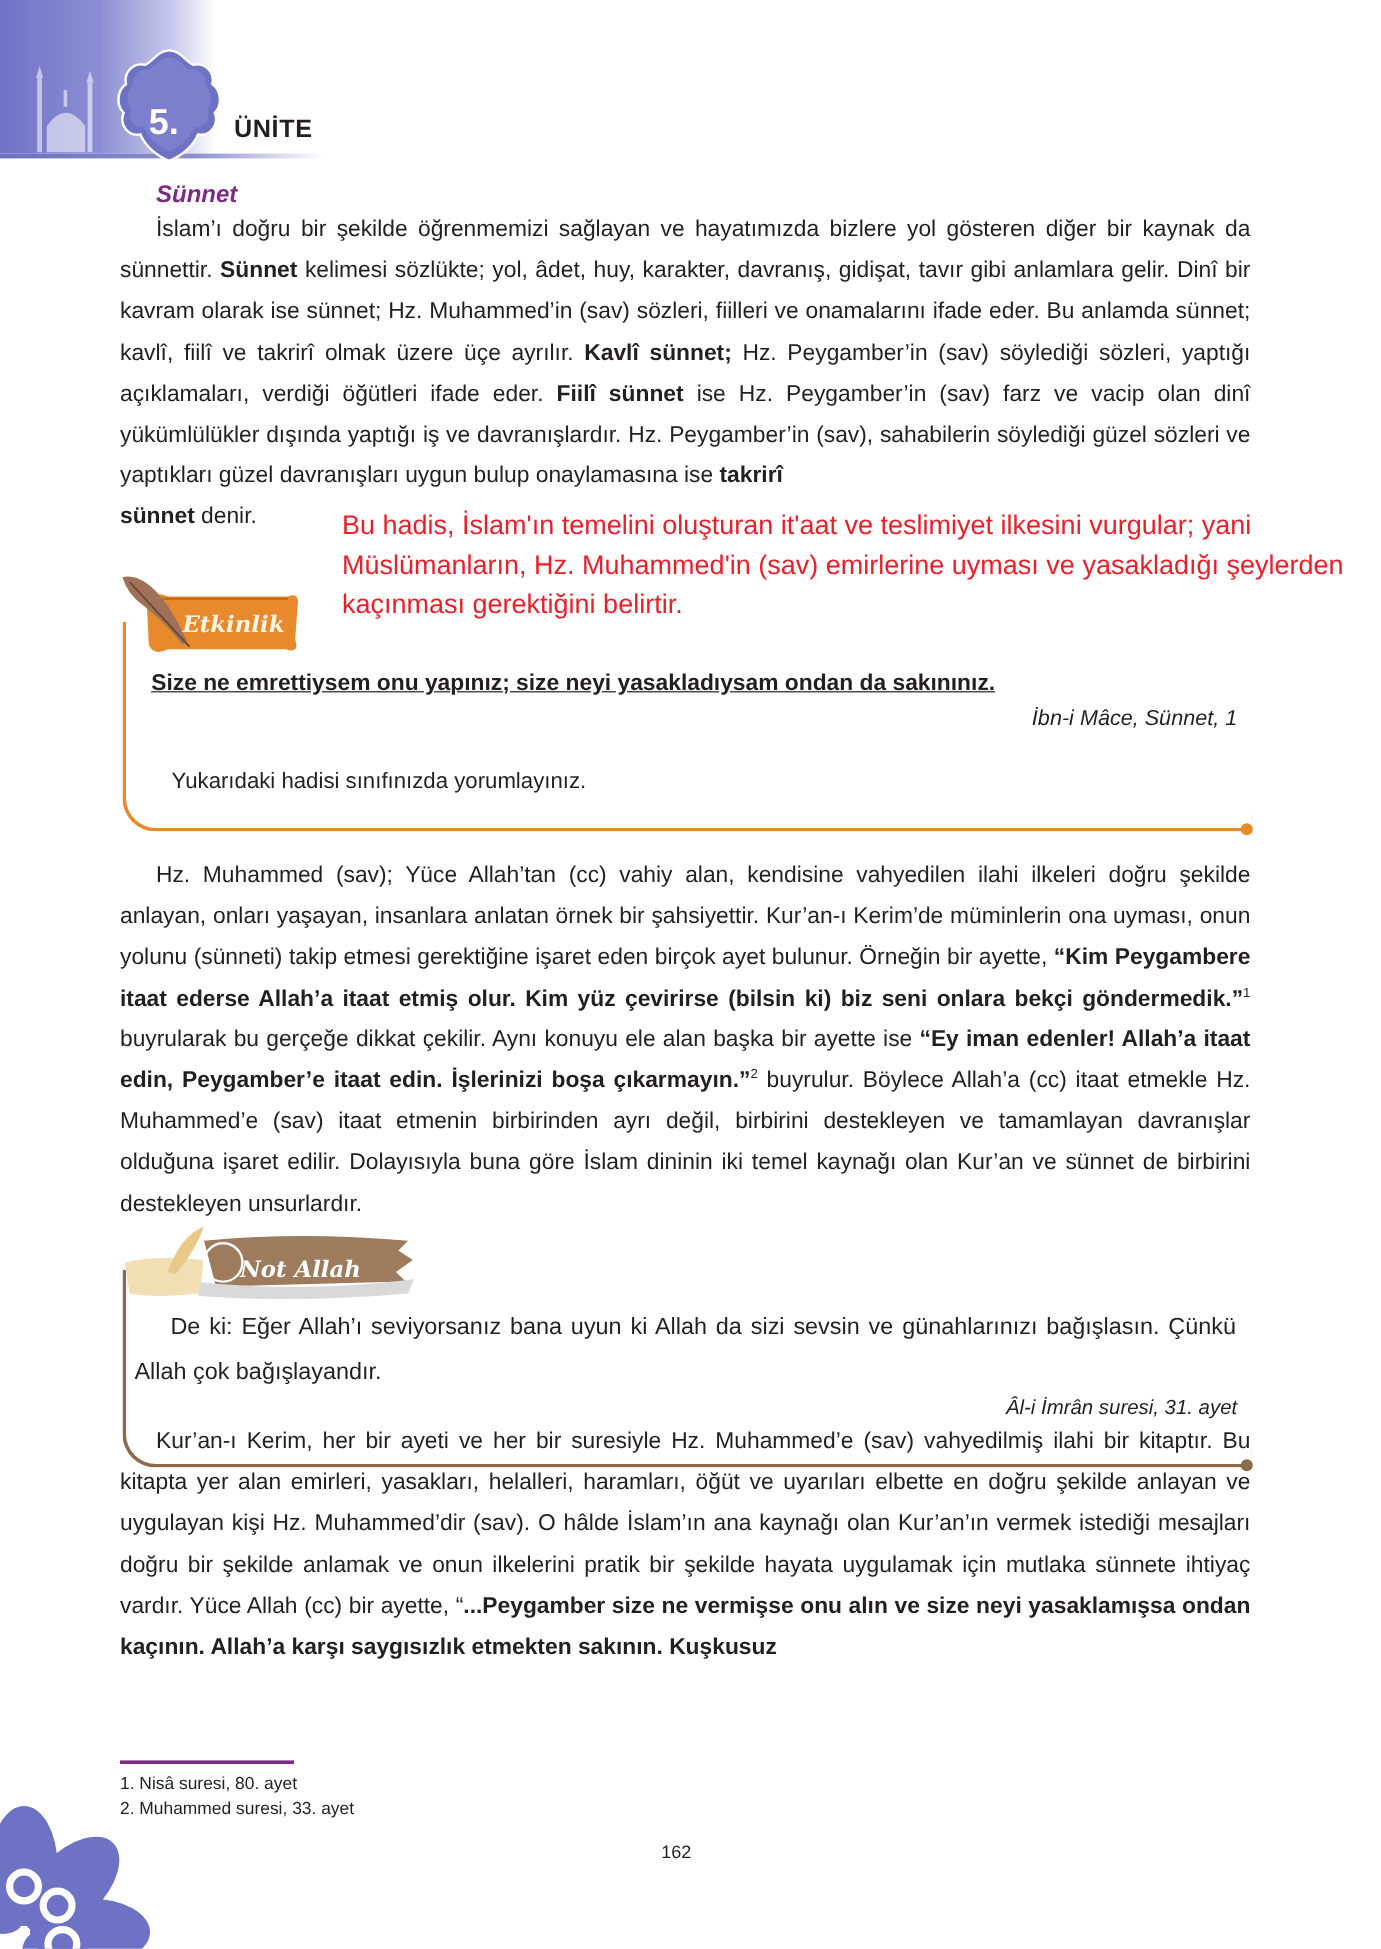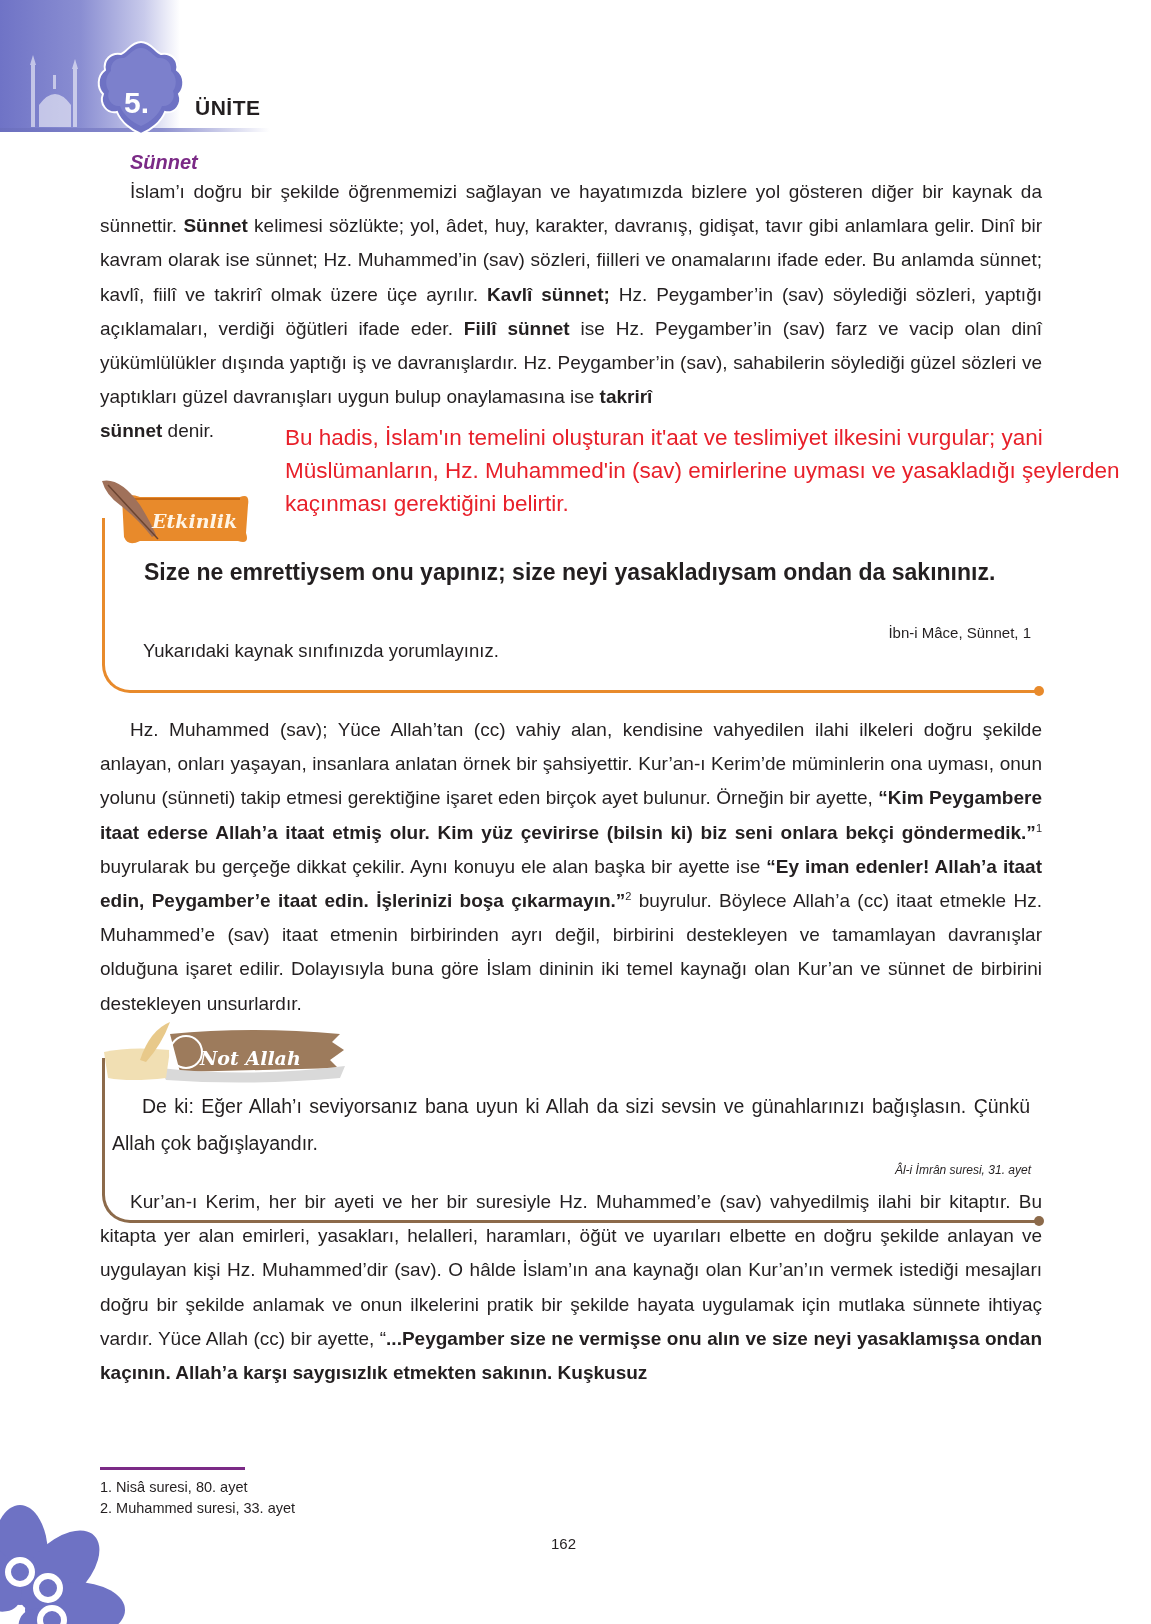--- a/index.html
+++ b/index.html
@@ -27,39 +27,39 @@
 
     .annot { left: 285px; top: 421px; width: 860px; font-size: 22.5px; line-height: 33px; color: #e8202a; }
 
     
     .etk-box { left: 102px; top: 518px; width: 938px; height: 172px;
       border-left: 3px solid #e88a2b; border-bottom: 3px solid #e88a2b; border-bottom-left-radius: 28px; }
     .etk-dot { left: 1034px; top: 686px; width: 10px; height: 10px; border-radius: 50%; background: #e88a2b; }
     .etk-label-wrap { left: 100px; top: 475px; width: 160px; height: 75px; }
     .etk-label { left: 152px; top: 510px; font-family: "DejaVu Serif", serif; font-style: italic; font-weight: bold;
       font-size: 19px; color: #fff5e6; }
-    .etk-quote { left: 144px; top: 559px; font-size: 23px; font-weight: bold; }
-    .etk-source { right: 120px; top: 624px; font-size: 15px; }
+    .etk-quote { left: 126px; top: 559px; font-size: 19px; font-weight: bold; text-decoration: underline; }
+    .etk-source { right: 120px; top: 588px; font-size: 18px; font-style: italic; }
     .etk-task { left: 143px; top: 640px; font-size: 18.5px; }
 
     .para2 { left: 100px; top: 713px; width: 942px; }
     .para2 .q { font-weight: bold; }
     .fn { font-size: 11px; vertical-align: super; line-height: 0; }
 
     
     .not-box { left: 102px; top: 1058px; width: 938px; height: 162px;
       border-left: 3px solid #8c6a4a; border-bottom: 3px solid #8c6a4a; border-bottom-left-radius: 28px; }
     .not-dot { left: 1034px; top: 1216px; width: 10px; height: 10px; border-radius: 50%; background: #8c6a4a; }
     .not-label-wrap { left: 100px; top: 1020px; width: 260px; height: 70px; }
     .not-label { left: 200px; top: 1047px; font-family: "DejaVu Serif", serif; font-style: italic; font-weight: bold;
       font-size: 19px; color: #ffffff; }
     .not-quote { left: 112px; top: 1088px; width: 918px; font-size: 19.5px; font-weight: normal; line-height: 37px;
       text-align: justify; }
     .not-quote .first { text-indent: 30px; display: block; }
-    .not-source { right: 120px; top: 1163px; font-size: 12px; font-style: italic; }
+    .not-source { right: 120px; top: 1163px; font-size: 17px; font-style: italic; }
 
     .para3 { left: 100px; top: 1185px; width: 942px; }
 
     .fn-line { left: 100px; top: 1467px; width: 145px; height: 3px; background: #7b2a86; }
     .fn-list { left: 100px; top: 1477px; font-size: 14.5px; line-height: 21px; }
     .page-num { left: 551px; top: 1535px; font-size: 15px; }
     .flower { left: -40px; top: 1500px; width: 170px; height: 170px; }
   </style>
 </head>
 <body>
@@ -93,21 +93,21 @@
   <path d="M22 22 Q30 18 40 22 L140 22 Q150 18 148 30 L146 58 Q150 70 138 66 L40 66 Q28 72 24 62 Z" fill="#e88a2b"></path>
   <path d="M30 24 L140 24" stroke="#c86a14" stroke-width="2" fill="none"></path>
   <g>
     <path d="M2 6 Q20 2 40 30 Q50 46 56 60 L52 62 Q38 44 20 30 Q6 20 2 6 Z" fill="#a0715a"></path>
     <path d="M8 10 L58 64" stroke="#6b4431" stroke-width="1.5"></path>
   </g>
 </svg>
 <div class="abs etk-label">Etkinlik</div>
 <div class="abs etk-quote">Size ne emrettiysem onu yapınız; size neyi yasakladıysam ondan da sakınınız.</div>
 <div class="abs etk-source">İbn-i Mâce, Sünnet, 1</div>
-<div class="abs etk-task">Yukarıdaki kaynak sınıfınızda yorumlayınız.</div>
+<div class="abs etk-task">Yukarıdaki hadisi sınıfınızda yorumlayınız.</div>
 
 <div class="abs p para2 indent"><span>Hz. Muhammed (sav); Yüce Allah’tan (cc) vahiy alan, kendisine vahyedilen ilahi ilkeleri doğru şekilde anlayan, onları yaşayan, insanlara anlatan örnek bir şahsiyettir. Kur’an-ı Kerim’de müminlerin ona uyması, onun yolunu (sünneti) takip etmesi gerektiğine işaret eden birçok ayet bulunur. Örneğin bir ayette, </span><span class="q">“Kim Peygambere itaat ederse Allah’a itaat etmiş olur. Kim yüz çevirirse (bilsin ki) biz seni onlara bekçi göndermedik.”</span><sup class="fn">1</sup><span> buyrularak bu gerçeğe dikkat çekilir. Aynı konuyu ele alan başka bir ayette ise </span><span class="q">“Ey iman edenler! Allah’a itaat edin, Peygamber’e itaat edin. İşlerinizi boşa çıkarmayın.”</span><sup class="fn">2</sup><span> buyrulur. Böylece Allah’a (cc) itaat etmekle Hz. Muhammed’e (sav) itaat etmenin birbirinden ayrı değil, birbirini destekleyen ve tamamlayan davranışlar olduğuna işaret edilir. Dolayısıyla buna göre İslam dininin iki temel kaynağı olan Kur’an ve sünnet de birbirini destekleyen unsurlardır.</span></div>
 
 <div class="abs not-box"></div>
 <div class="abs not-dot"></div>
 <svg class="abs not-label-wrap" viewBox="0 0 260 70">
   <path d="M70 14 Q150 6 240 14 L232 22 L244 30 L230 40 L238 48 L80 52 Z" fill="#9d7b5c"></path>
   <path d="M60 48 Q150 58 245 46 L240 58 Q150 66 66 60 Z" fill="#d9d9d9"></path>
   <g>
     <path d="M4 32 Q30 26 70 30 L66 58 Q30 62 8 58 Z" fill="#f1dfb3"></path>

